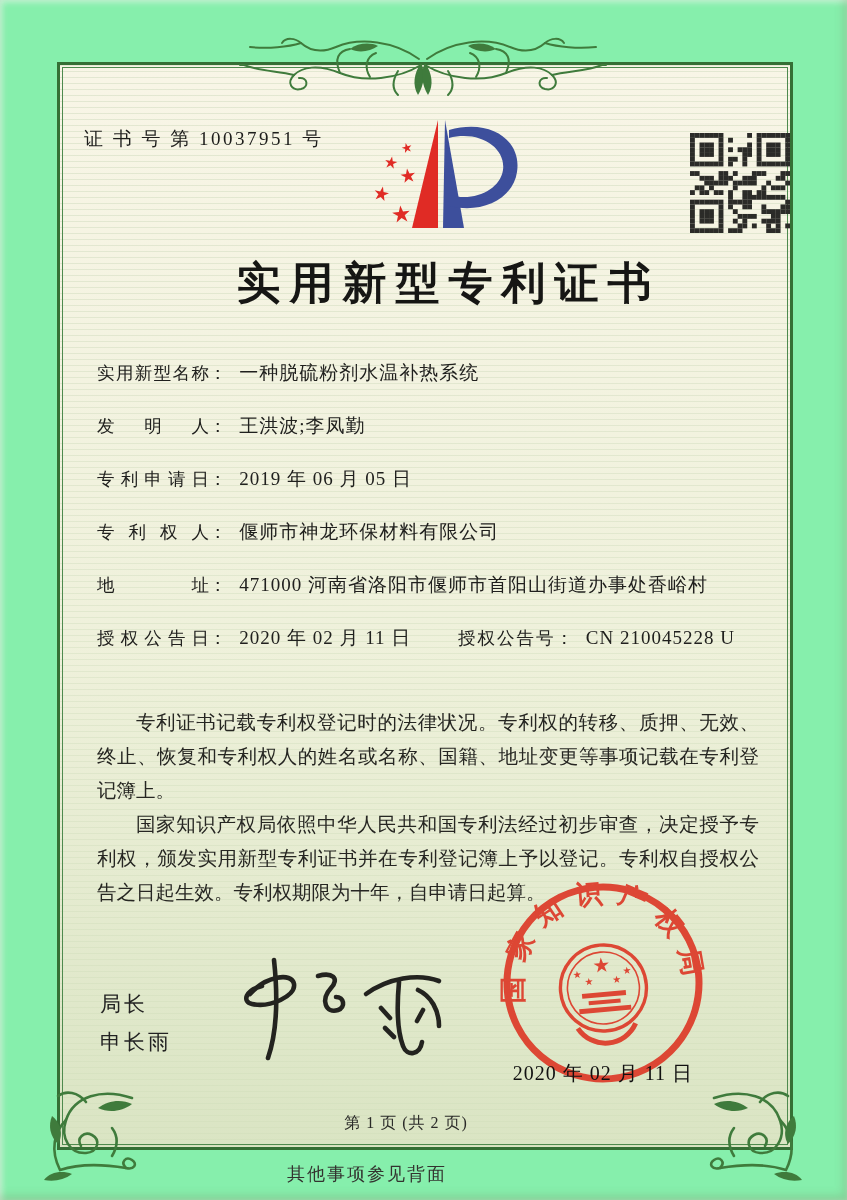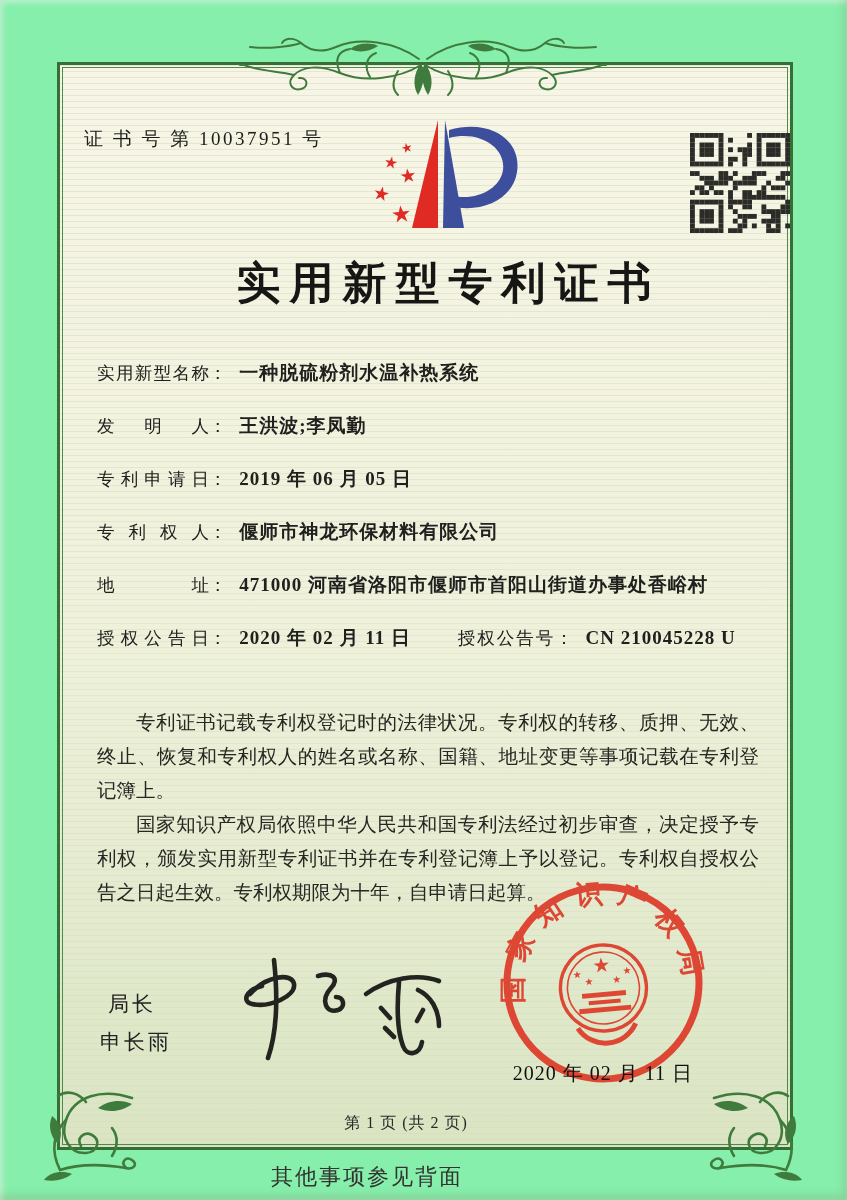--- a/index.html
+++ b/index.html
@@ -30,38 +30,38 @@
     position:absolute; left:0; top:254px; width:100%; text-align:center;
     font-size:44px; font-weight:700; letter-spacing:9px; color:#161614;padding-left:25px;
   }
   .fields{ position:absolute; left:97px; top:360px; width:660px; }
   .frow{ height:53px; font-size:19px; color:#20201e; white-space:nowrap; }
   .flabel{
     display:inline-block; width:112px; font-size:17.5px; vertical-align:baseline;
     text-align:justify; text-align-last:justify; color:#20201e;
   }
   .fcolon{ font-size:17.5px; }
-  .fvalue{ margin-left:8px; letter-spacing:1px;font-weight:bold; }
+  .fvalue{ margin-left:8px; letter-spacing:1px; }
   .pair2{ margin-left:42px; }
   .pair2 .flabel2{ font-size:17.5px; letter-spacing:2px; }
   .body-text{
     position:absolute; left:97px; top:706px; width:662px;
     font-size:19.5px; line-height:34px; color:#262622; text-align:justify;
   }
   .body-text p{ margin:0; text-indent:2em; }
-  .issuer-title{ position:absolute; left:100px; top:990px; font-family:"Liberation Sans","DejaVu Sans",sans-serif; font-size:21px; letter-spacing:3px; color:#222;margin-left:8px; }
+  .issuer-title{ position:absolute; left:100px; top:990px; font-family:"Liberation Sans","DejaVu Sans",sans-serif; font-size:21px; letter-spacing:3px; color:#222; }
   .issuer-name{ position:absolute; left:100px; top:1028px; font-family:"Liberation Sans","DejaVu Sans",sans-serif; font-size:21px; letter-spacing:3px; color:#222; }
   .signature{ position:absolute; left:218px; top:952px; width:235px; height:115px; }
   .seal{ position:absolute; left:500px; top:880px; width:206px; height:206px; opacity:.92; }
   .seal-date{
     position:absolute; left:505px; top:1060px; width:196px; text-align:center;
     font-size:20px; letter-spacing:1px; color:#111;
   }
   .page-num{ position:absolute; left:0; top:1113px; width:786px; text-align:center; font-size:16px; color:#2a2a28; letter-spacing:1px;padding-left:13px; }
-  .back-note{ position:absolute; left:0; top:1162px; width:734px; text-align:center; font-size:22px; letter-spacing:2px; color:#33332f; }
+  .back-note{ position:absolute; left:0; top:1162px; width:734px; text-align:center; font-size:18px; letter-spacing:2px; color:#33332f; }
   .ornament-top{ position:absolute; left:238px; top:27px; width:370px; height:74px; }
   .flourish{ position:absolute; width:118px; height:106px; }
   .flourish.bl{ left:28px; top:1082px; }
   .flourish.br{ left:700px; top:1082px; transform:scaleX(-1); }
 </style>
 </head>
 <body>
 
 <div class="page">
 

